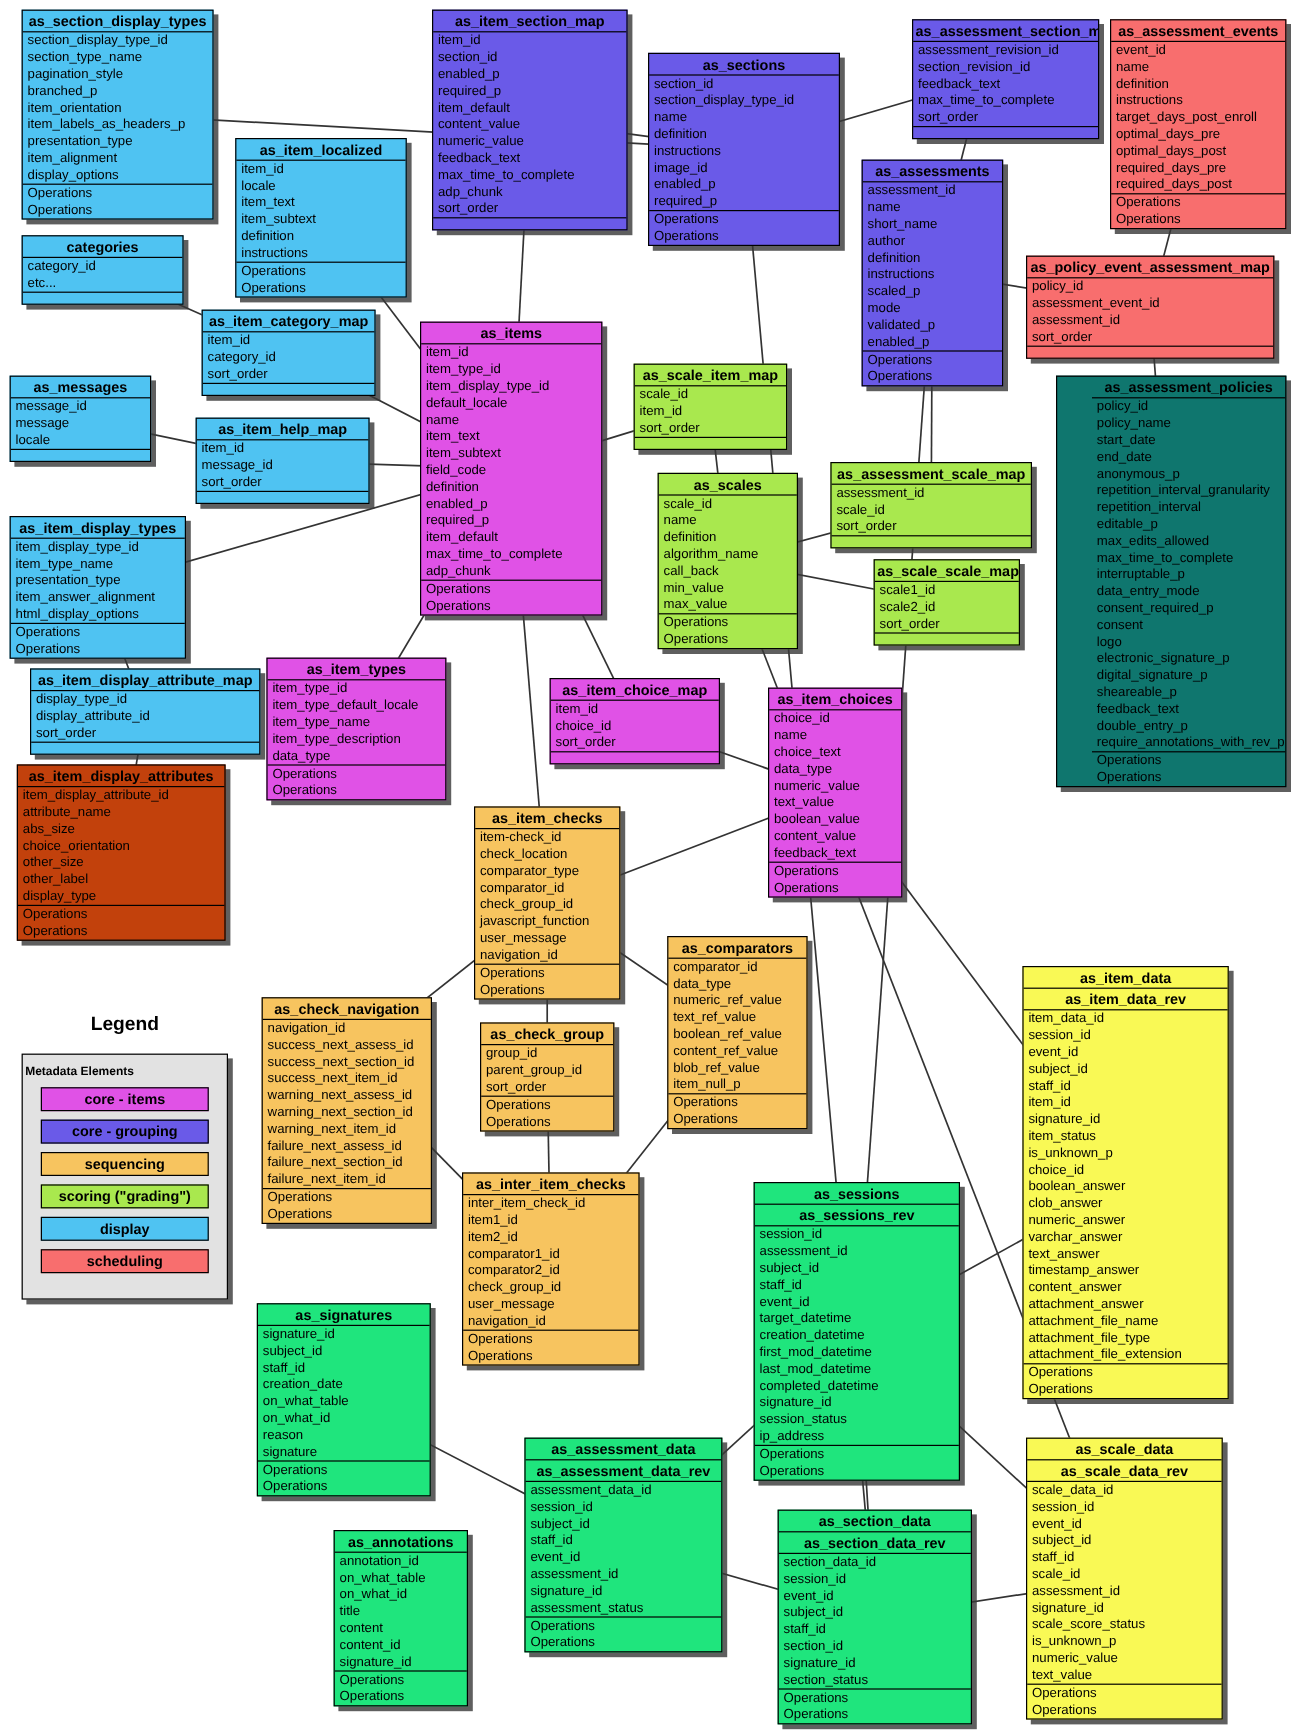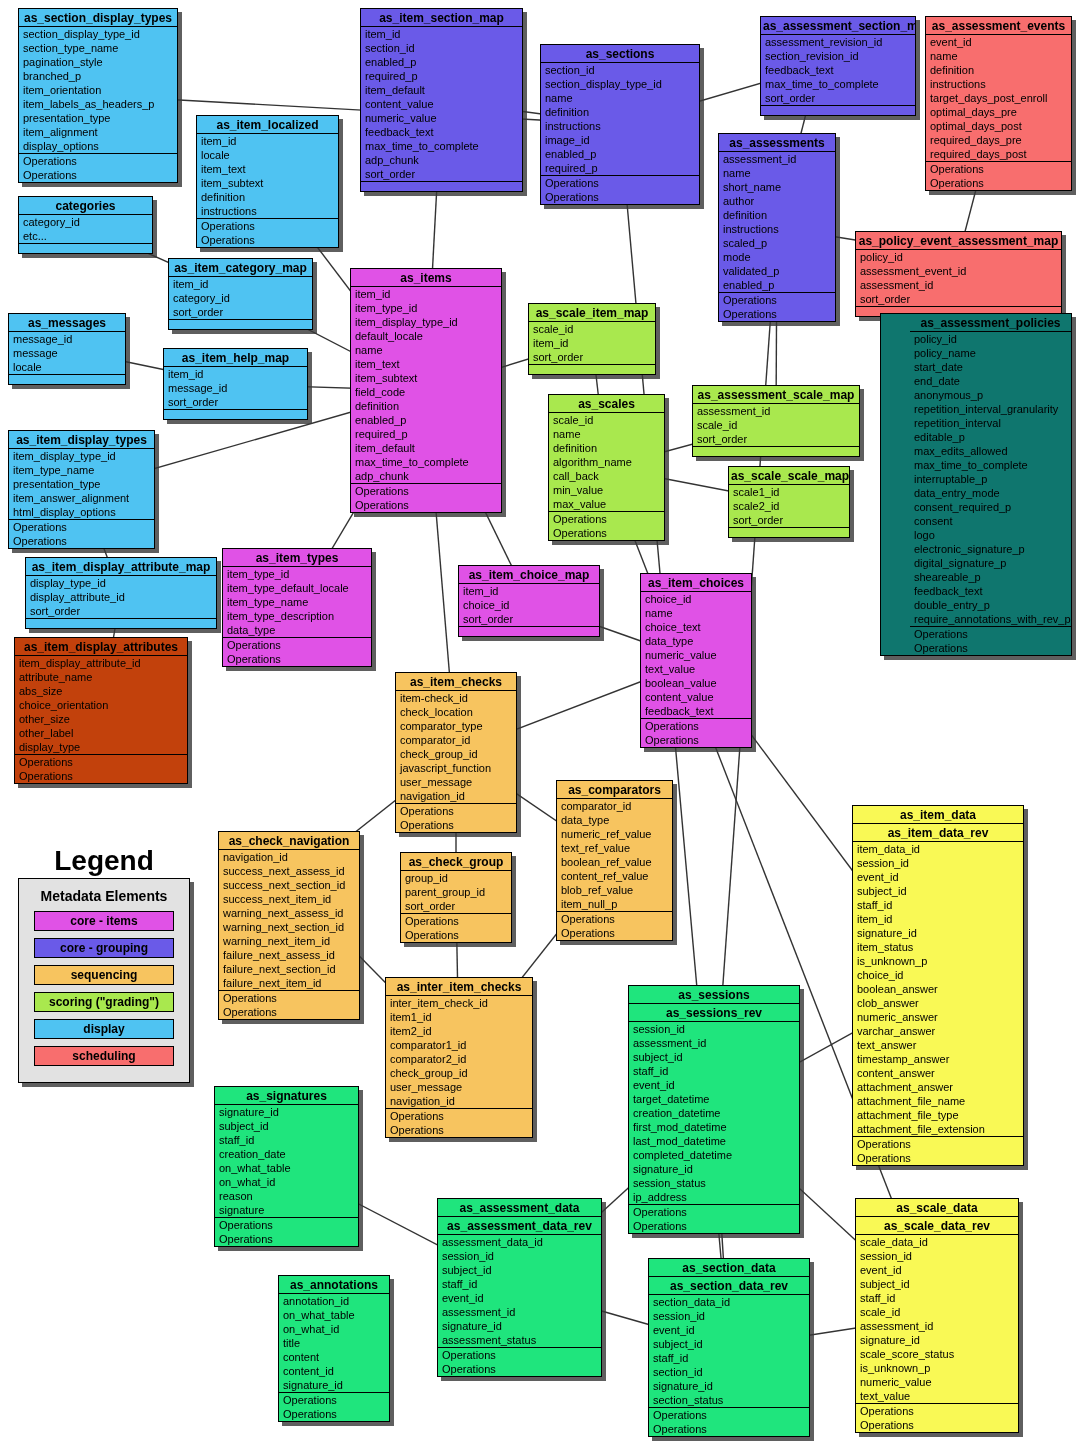--- a/index.html
+++ b/index.html
@@ -3,23 +3,23 @@
 <meta charset="utf-8">
 <style>
   html,body{margin:0;padding:0;background:#ffffff;}
   body{font-family:"Liberation Sans", sans-serif;}
   #diagram{position:relative;width:1076px;height:1442px;overflow:hidden;background:#ffffff;}
   .entity{position:absolute;border:1.5px solid #000;box-shadow:4px 4px 0 rgba(55,55,55,.8);box-sizing:border-box;z-index:2;}
   .e-title{font-weight:bold;font-size:12px;line-height:16px;height:16px;text-align:center;border-bottom:1.5px solid #000;white-space:nowrap;overflow:hidden;padding:1px 2px 0 2px;}
   .e-row{font-size:11px;line-height:14px;height:14px;padding:0 4px;white-space:nowrap;overflow:hidden;}
   .e-ops{border-top:1.5px solid #000;}
   .e-footer{border-top:1.5px solid #000;height:9px;}
-  .legend-title{position:absolute;font-size:28px;font-weight:bold;text-align:center;z-index:2;}
+  .legend-title{position:absolute;font-size:16px;font-weight:bold;text-align:center;z-index:2;}
   .legend-panel{position:absolute;background:#e2e2e2;border:1.5px solid #000;box-shadow:4px 4px 0 rgba(55,55,55,.8);box-sizing:border-box;z-index:2;}
-  .lp-title{font-weight:bold;font-size:14px;text-align:center;margin:9px 2px 5px 2px;white-space:nowrap;}
+  .lp-title{font-weight:bold;font-size:10px;text-align:left;margin:9px 2px 5px 2px;white-space:nowrap;}
   .swatch{width:140px;height:20px;line-height:18px;margin:7px auto 0 auto;text-align:center;font-weight:bold;font-size:12px;border:1.5px solid #000;box-sizing:border-box;white-space:nowrap;}
   svg.lines{position:absolute;left:0;top:0;z-index:1;}
 </style>
 </head>
 <body>
 
 <div id="diagram">
     <svg width="1076" height="1442" class="lines">
       <line x1="98" y1="95.5" x2="620" y2="124.5" stroke="#333333" stroke-width="1.4"></line>
       <line x1="441.5" y1="100.5" x2="620" y2="124.5" stroke="#333333" stroke-width="1.4"></line>
@@ -247,21 +247,21 @@
         <div class="e-row">optimal_days_pre</div>
         <div class="e-row">optimal_days_post</div>
         <div class="e-row">required_days_pre</div>
         <div class="e-row">required_days_post</div>
       </div>
       <div class="e-ops">
         <div class="e-row">Operations</div>
         <div class="e-row">Operations</div>
       </div>
     </div>
-    <div class="entity" style="left: 855px; top: 213px; width: 207px; background: rgb(248, 110, 110); margin-top: 18px;">
+    <div class="entity" style="left: 855px; top: 213px; width: 207px; background: rgb(248, 110, 110);">
       <div class="e-title">as_policy_event_assessment_map</div>
       <div class="e-fields">
         <div class="e-row">policy_id</div>
         <div class="e-row">assessment_event_id</div>
         <div class="e-row">assessment_id</div>
         <div class="e-row">sort_order</div>
       </div>
       <div class="e-footer"></div>
     </div>
     <div class="entity" style="left: 880px; top: 313px; width: 192px; background: #0f766e; padding-left: 29px;">

